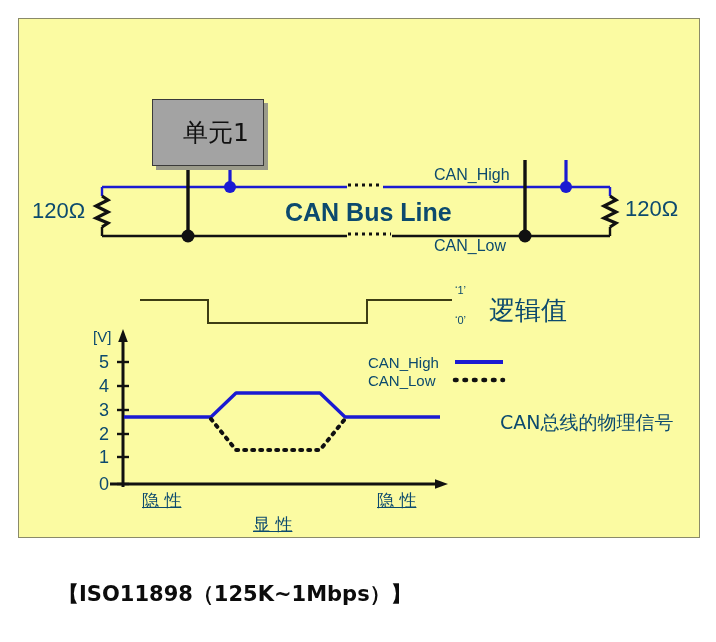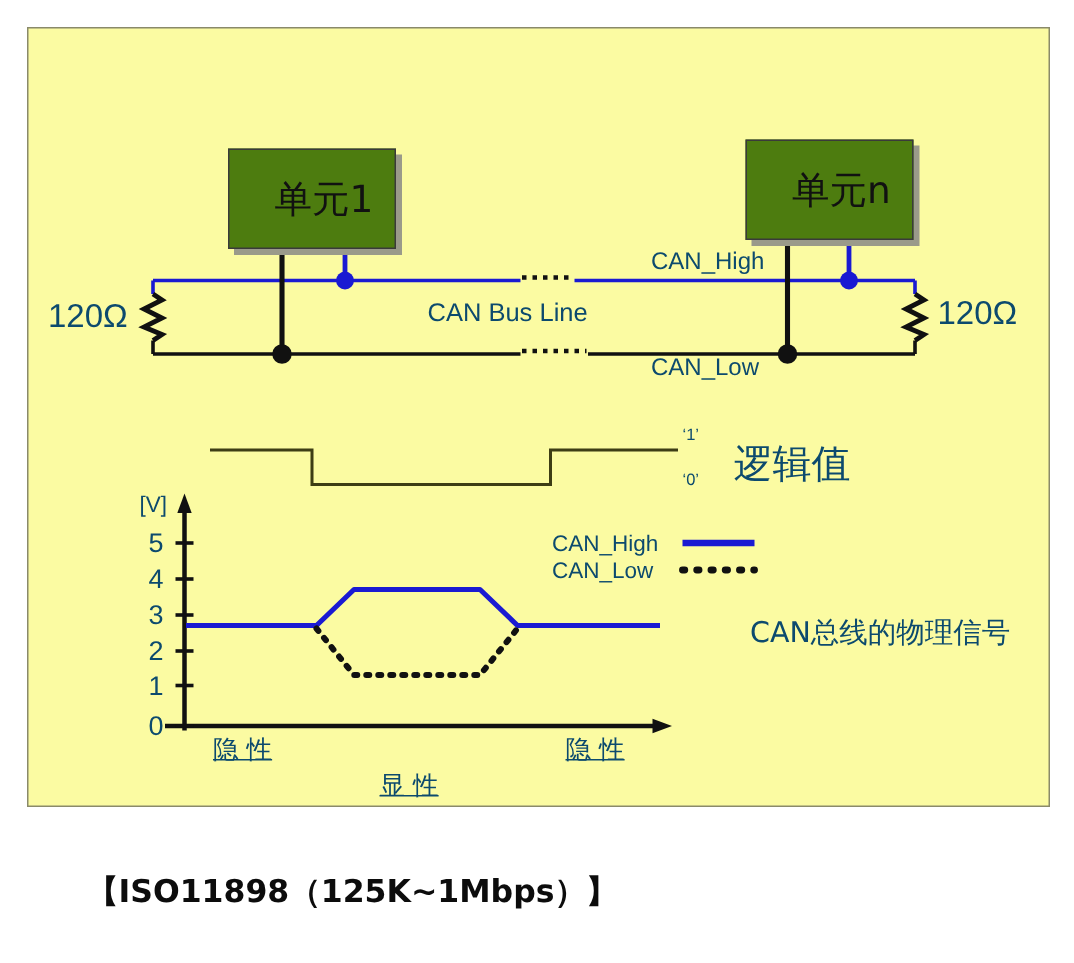--- a/index.html
+++ b/index.html
@@ -39,33 +39,33 @@
     pointer-events: none;
   }
   .txt {
     position: absolute;
     white-space: nowrap;
     color: #0c4a6e;
     line-height: 1;
   }
   .unit-box {
     position: absolute;
-    background: #4d7c0f;
+    background: #a3a3a3;
     border: 1px solid #3a3a3a;
     box-shadow: 4px 4px 0 0 #9a9a8a;
     display: flex;
     align-items: center;
     justify-content: center;
     font-size: 25px;
     color: #111;
     box-sizing: border-box;
     padding-left: 16px;
   }
   .ohm-label { font-size: 22px; letter-spacing: 0px; text-align: right; }
-  .busline-label { font-size: 17px; }
+  .busline-label { font-size: 25px; font-weight: bold; }
   .sig-label { font-size: 16px; }
   .logic-tick { font-size: 11px; }
   .cjk { font-family: "DejaVu Sans", "Liberation Sans", sans-serif; }
   .axis-num { font-size: 18px; }
   .axis-unit { font-size: 15px; }
   .legend-label { font-size: 15px; }
   .state-label { font-size: 17px; text-decoration: underline; }
   .phys-label { font-size: 19px; }
   .logic-name { font-size: 26px; }
   .caption {
@@ -165,23 +165,20 @@
       <path d="M 455 362 L 503 362" stroke="#1a1ad2" stroke-width="4.2" fill="none"></path>
       <path d="M 455 380 L 503 380" stroke="#111111" stroke-width="4.6" fill="none" stroke-linecap="round" stroke-dasharray="1.5 8"></path>
     </g>
 
   </svg>
 
   <div class="unit-box cjk" style="left:152px; top:99px; width:112px; height:67px;">
     <span>单元1</span>
   </div>
 
-  <div class="unit-box cjk" style="left:497px; top:93px; width:112px; height:67px;">
-    <span>单元n</span>
-  </div>
 
   <div class="txt ohm-label" style="left:32px; top:200px;">120Ω</div>
 
   <div class="txt ohm-label" style="left:625px; top:198px;">120Ω</div>
 
   <div class="txt busline-label" style="left:285px; top:200px;">CAN Bus Line</div>
 
   <div class="txt sig-label" style="left:434px; top:167px;">CAN_High</div>
 
   <div class="txt sig-label" style="left:434px; top:238px;">CAN_Low</div>

